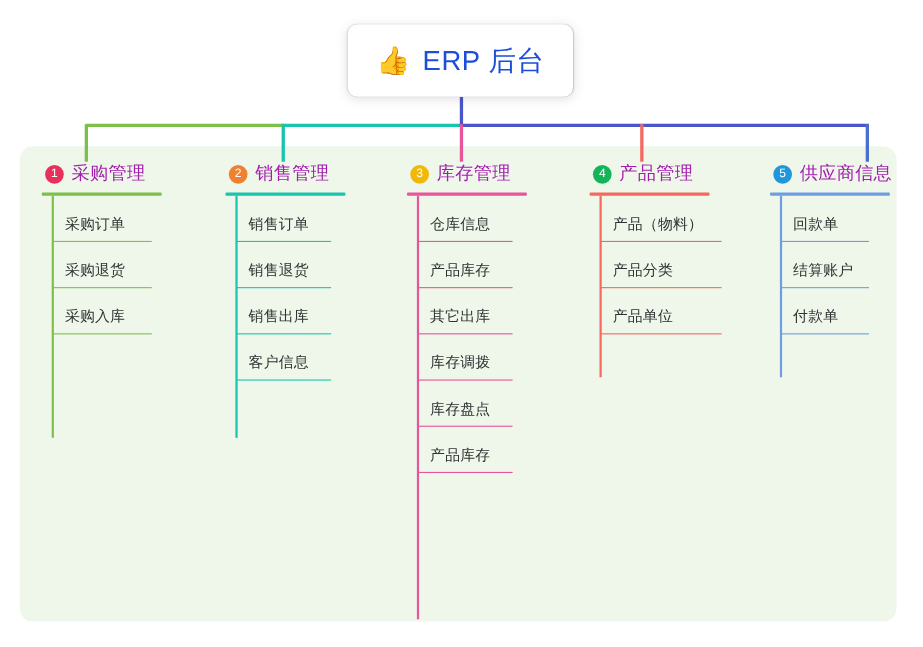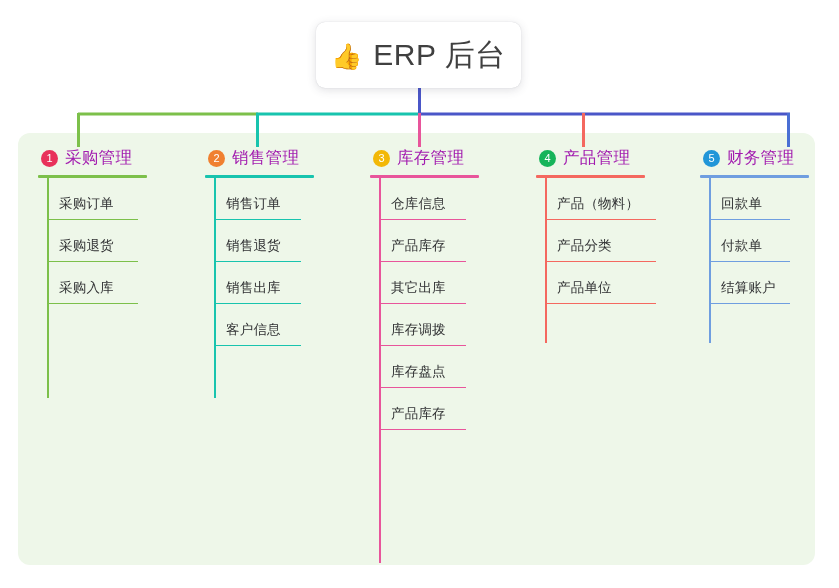--- a/index.html
+++ b/index.html
@@ -38,22 +38,22 @@
     gap: 11px;
     box-sizing: border-box;
   }
   .root-emoji {
     font-size: 25px;
     line-height: 1;
     display: inline-block;
     transform: translateY(1px);
   }
   .root-title {
-    font-size: 30px;
-    color: #404040;
+    font-size: 25px;
+    color: #1d4ed8;
     letter-spacing: 0.5px;
     white-space: nowrap;
   }
 
   
   .panel {
     position: absolute;
     left: 18px;
     top: 133px;
     width: 797px;
@@ -265,34 +265,34 @@
           </div>
           <div class="leaf">
             <span class="leaf-label">产品单位</span>
             <div class="leaf-underline" style="background: rgb(244, 104, 95); width: 110px;"></div>
           </div>
         </div>
       </div>
       <div class="column" style="left: 700px;">
         <div class="col-head">
           <span class="badge" style="background: rgb(33, 150, 216);">5</span>
-          <span class="col-title">财务管理</span>
+          <span class="col-title">供应商信息</span>
         </div>
         <div class="col-rule" style="background: rgb(111, 158, 224); width: 109px;"></div>
         <div class="leaves">
           <div class="spine" style="background: rgb(111, 158, 224); height: 165px;"></div>
           <div class="leaf">
             <span class="leaf-label">回款单</span>
             <div class="leaf-underline" style="background: rgb(111, 158, 224); width: 80px;"></div>
           </div>
           <div class="leaf">
+            <span class="leaf-label">结算账户</span>
+            <div class="leaf-underline" style="background: rgb(111, 158, 224); width: 80px;"></div>
+          </div>
+          <div class="leaf">
             <span class="leaf-label">付款单</span>
             <div class="leaf-underline" style="background: rgb(111, 158, 224); width: 80px;"></div>
           </div>
-          <div class="leaf">
-            <span class="leaf-label">结算账户</span>
-            <div class="leaf-underline" style="background: rgb(111, 158, 224); width: 80px;"></div>
-          </div>
         </div>
       </div>
     </div>
 
 </div>
 
 </body></html>

